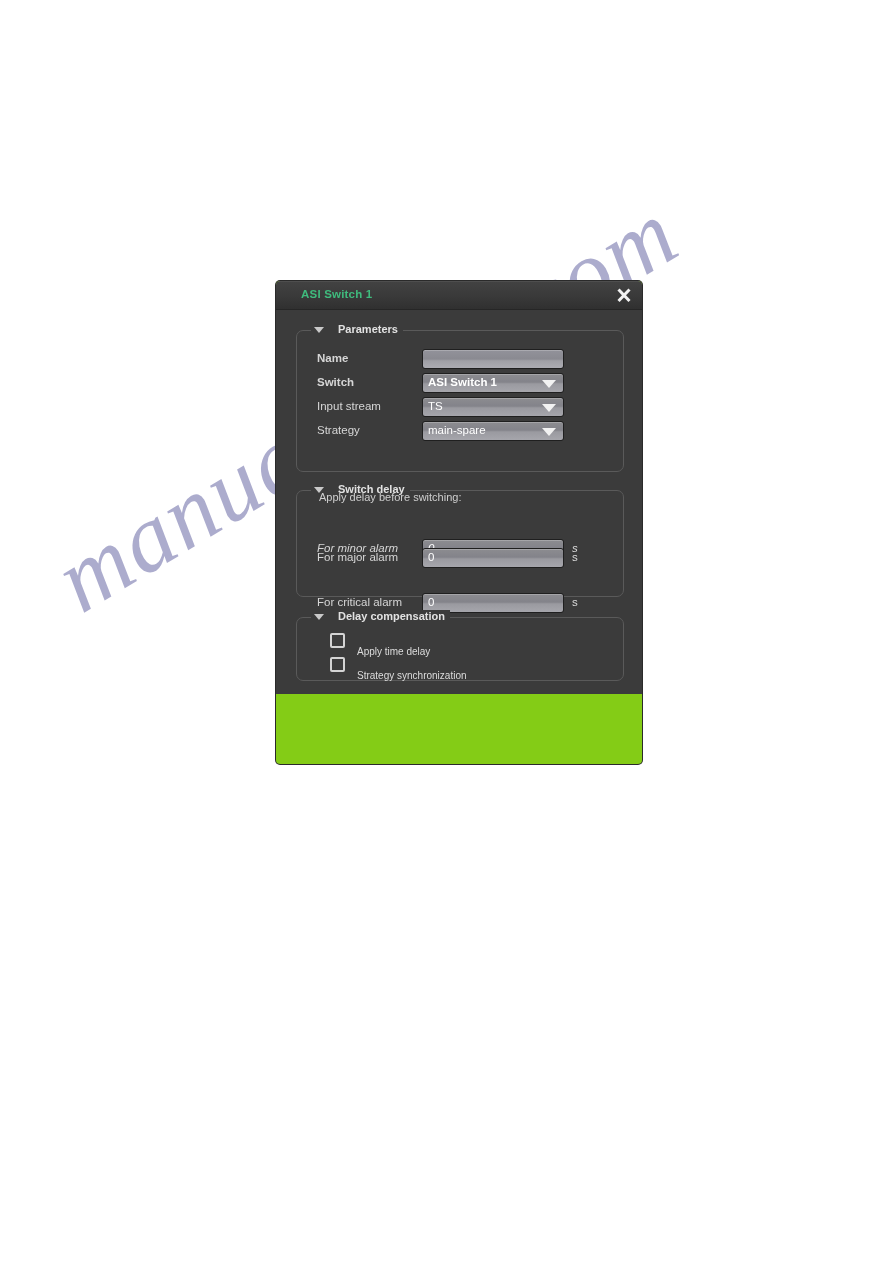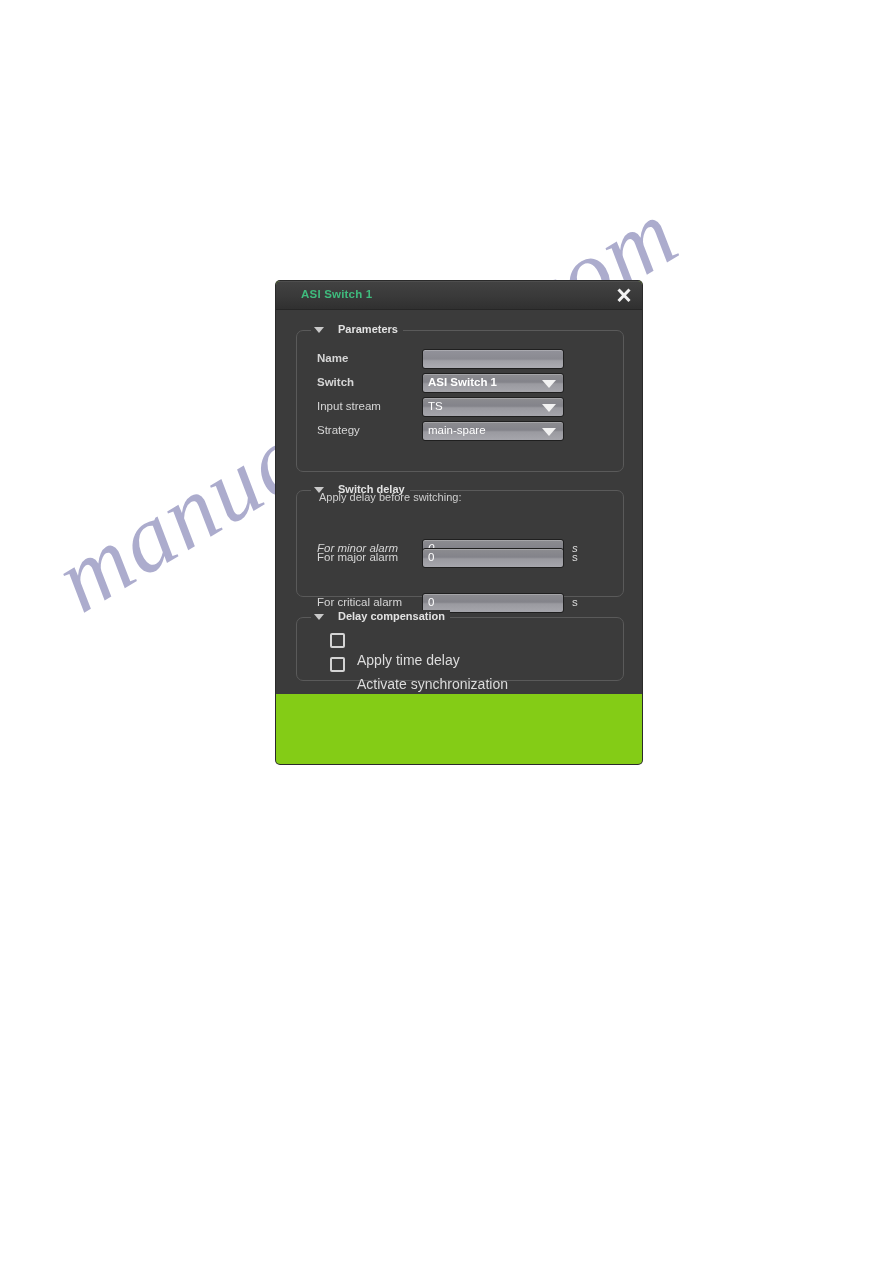--- a/index.html
+++ b/index.html
@@ -195,22 +195,22 @@
     height: 15px;
     border: 2px solid #d4d4d4;
     border-radius: 2px;
     background: #3d3d3d;
     box-sizing: border-box;
     cursor: pointer;
   }
   .cblbl {
     position: absolute;
     left: 60px;
-    top: 20px;
-    font-size: 14px;
+    top: 14px;
+    font-size: 10px;
     color: #dcdcdc;
     white-space: nowrap;
     text-align: center;
   }
 </style>
 </head>
 <body>
 
 <div id="page">
 
@@ -312,19 +312,19 @@
           <span>Delay compensation</span>
         </div>
 
         <div class="cbrow" style="top:14px;">
           <span class="cbox"></span>
           <span class="cblbl">Apply time delay</span>
         </div>
 
         <div class="cbrow" style="top:38px;">
           <span class="cbox"></span>
-          <span class="cblbl">Activate synchronization</span>
+          <span class="cblbl">Strategy synchronization</span>
         </div>
       </div>
 
     </div>
   </div>
 </div>
 
 </body></html>

